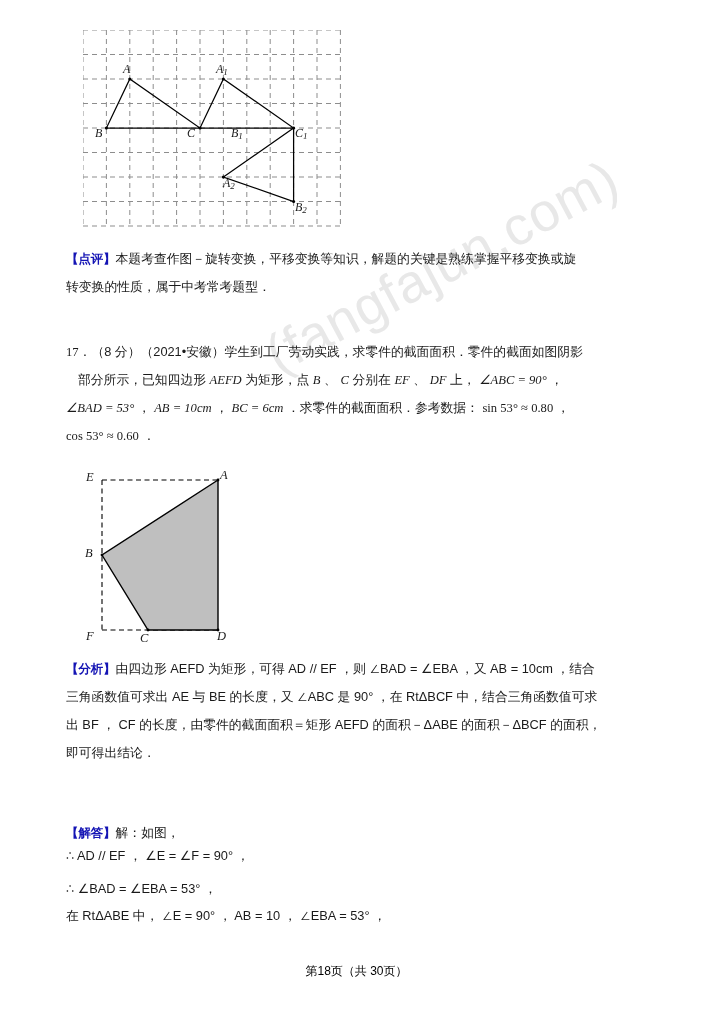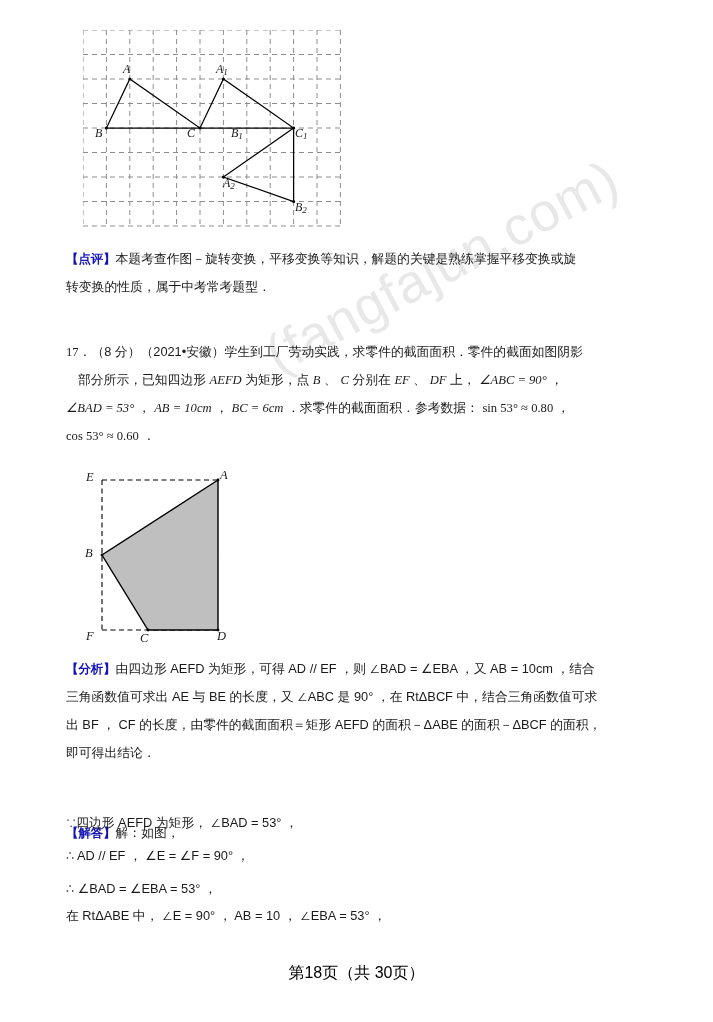--- a/index.html
+++ b/index.html
@@ -89,21 +89,21 @@
   .quad-figure svg { display: block; }
 
   
   .footer {
     position: absolute;
     left: 0;
     top: 963px;
     width: 713px;
     text-align: center;
     font-family: "Liberation Sans", sans-serif;
-    font-size: 16px;
+    font-size: 12px;
     color: #000;
   }
 </style>
 </head>
 <body>
 
 <div class="watermark">(fangfajun.com)</div>
 
 <div class="page">
 
@@ -220,20 +220,19 @@
   <div class="txt" style="left:66px; top:661px;">
     <span class="tag">【分析】</span><span class="cn">由四边形 AEFD 为矩形，可得 AD // EF ，则 ∠BAD = ∠EBA ，又 AB = 10cm ，结合</span>
   </div>
   <div class="txt cn" style="left:66px; top:689px;">三角函数值可求出 AE 与 BE 的长度，又 ∠ABC 是 90° ，在 RtΔBCF 中，结合三角函数值可求</div>
   <div class="txt cn" style="left:66px; top:717px;">出 BF ， CF 的长度，由零件的截面面积＝矩形 AEFD 的面积－ΔABE 的面积－ΔBCF 的面积，</div>
   <div class="txt cn" style="left:66px; top:745px;">即可得出结论．</div>
 
   <div class="txt" style="left:66px; top:781px;margin-top:44px;">
     <span class="tag">【解答】</span><span class="cn">解：如图，</span>
   </div>
-  <div class="txt cn" style="left:66px; top:815px;">∵四边形 AEFD 为矩形， ∠BAD = 53° ，</div>
   <div class="txt cn" style="left:66px; top:848px;">∴ AD // EF ， ∠E = ∠F = 90° ，</div>
   <div class="txt cn" style="left:66px; top:881px;">∴ ∠BAD = ∠EBA = 53° ，</div>
   <div class="txt cn" style="left:66px; top:908px;">在 RtΔABE 中， ∠E = 90° ， AB = 10 ， ∠EBA = 53° ，</div>
 
   <div class="footer">第18页（共 30页）</div>
 
 </div>
 
 </body></html>

